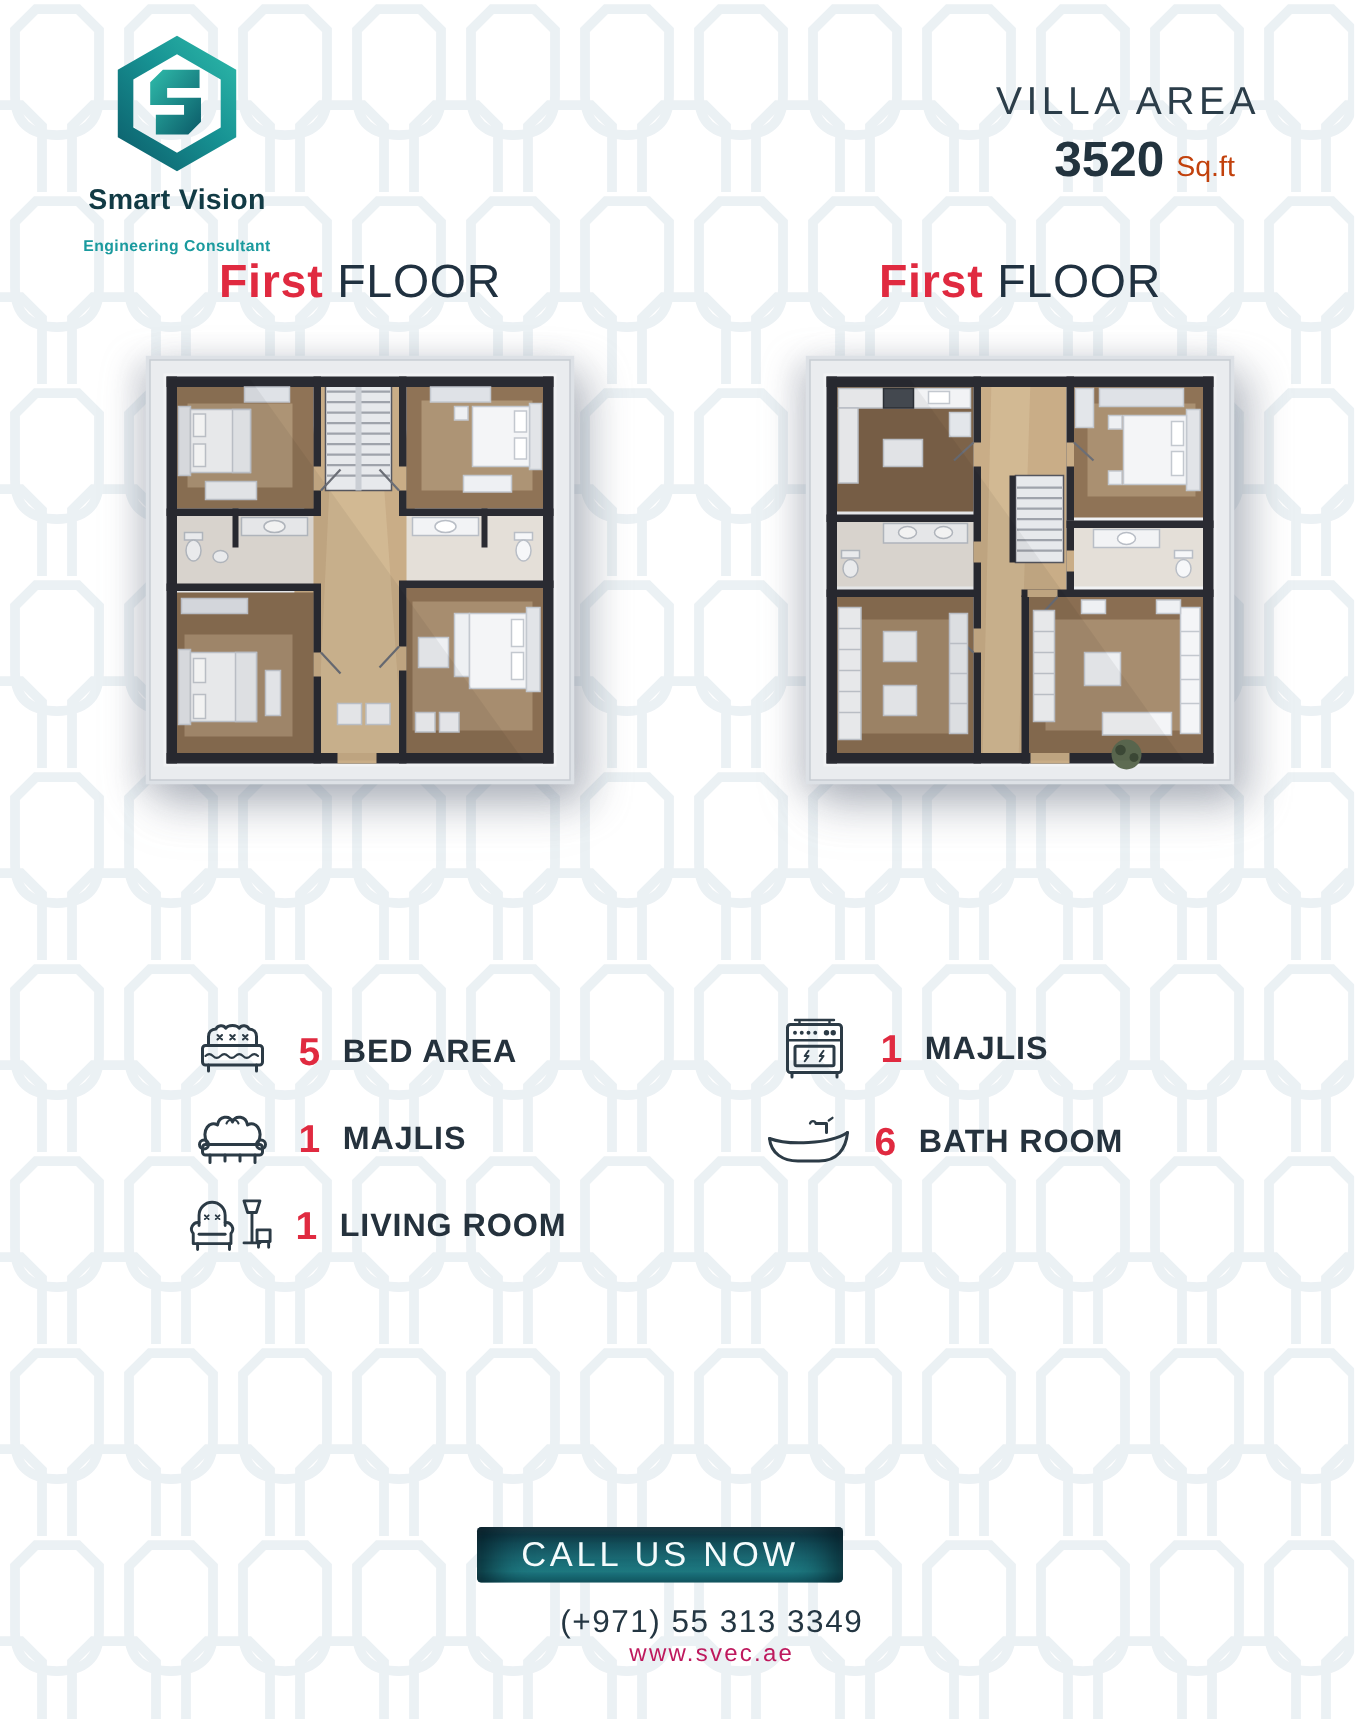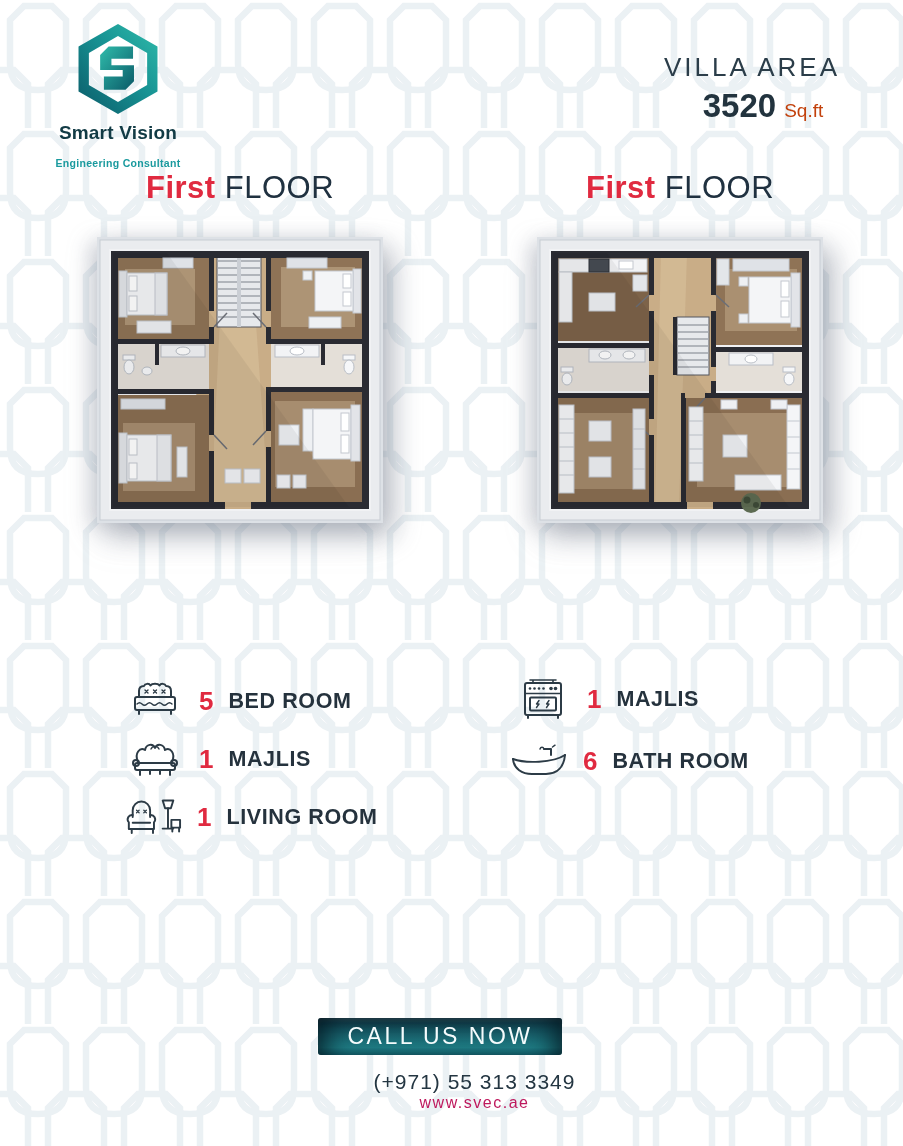--- a/index.html
+++ b/index.html
@@ -378,21 +378,21 @@
           <path d="M16,10 l3,3 M19,10 l-3,3"></path>
             <path d="M24.5,10 l3,3 M27.5,10 l-3,3"></path>
             <path d="M33,10 l3,3 M36,10 l-3,3"></path>
         </g>
         <rect x="6" y="17" width="40" height="13" rx="2"></rect>
         <path d="M8,24 q2.5,-2.5 5,0 t5,0 t5,0 t5,0 t5,0 t5,0 t5,0" stroke-width="1.4"></path>
         <path d="M10,30 v4 M42,30 v4"></path>
       </svg>
     </span>
     <span class="feat-count">5</span>
-    <span class="feat-label">BED ROOM</span>
+    <span class="feat-label">BED AREA</span>
   </div>
 
   <div class="layer feat f-majlis">
     <span class="feat-icon">
       <svg width="54" height="42" viewBox="0 0 54 42" fill="none" stroke="#2c3b46" stroke-width="2" stroke-linecap="round" stroke-linejoin="round">
         <path d="M10,24 C6,15 12,9 17,12 C18,6 25,5 27,10 C29,5 36,6 37,12 C42,9 48,15 44,24"></path>
         <path d="M23,11 c1.5,-3.5 6.5,-3.5 8,0" stroke-width="1.4"></path>
         <circle cx="8" cy="25" r="3"></circle>
           <circle cx="46" cy="25" r="3"></circle>
         <rect x="7" y="25" width="40" height="7" rx="2"></rect>

